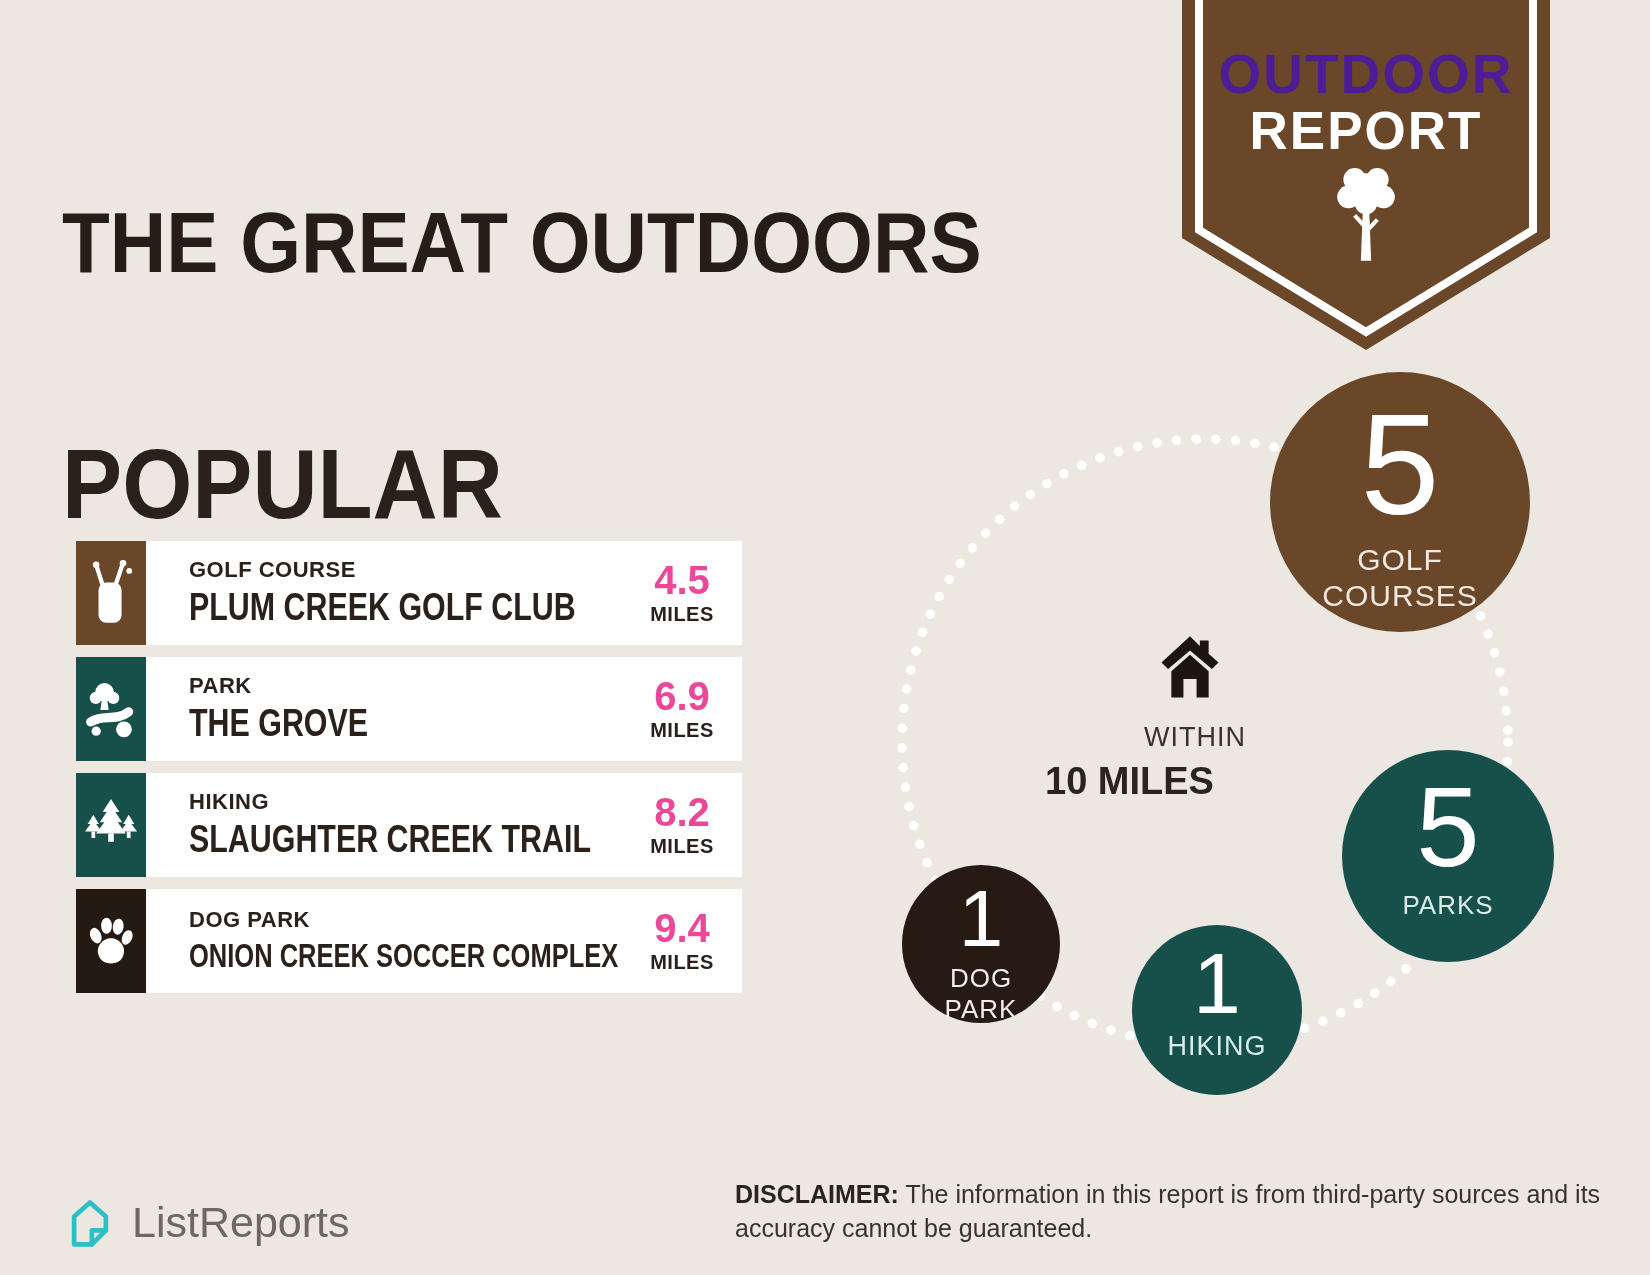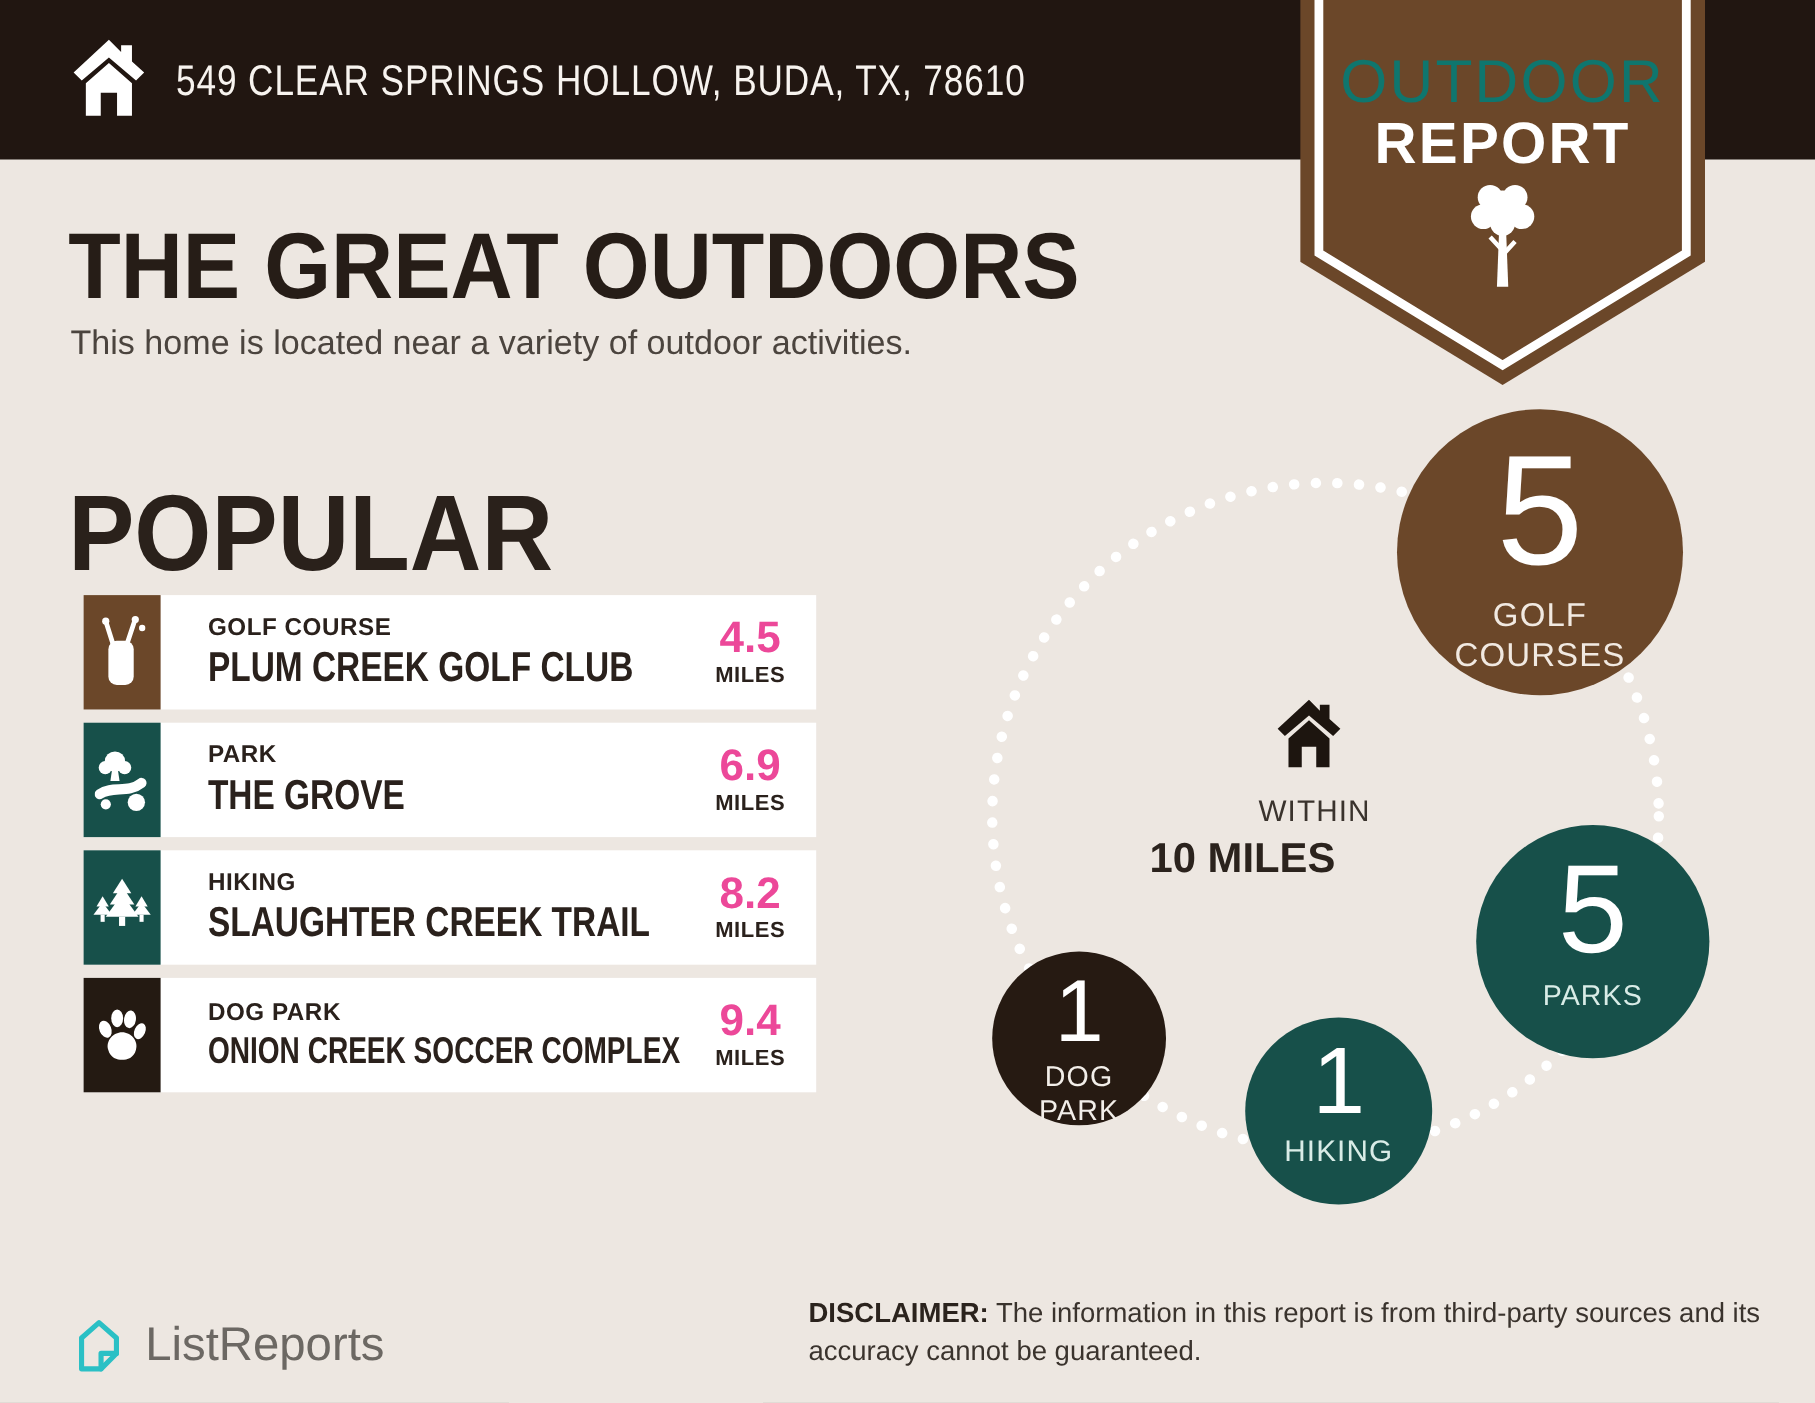--- a/index.html
+++ b/index.html
@@ -13,21 +13,21 @@
   .topbar-home { position:absolute; left:62px; top:33px; width:74px; height:78px; }
   .addr {
     position:absolute; left:160px; top:0; height:145px; line-height:147px;
     color:#F7F3EF; font-size:39px; letter-spacing:1px; white-space:nowrap;
     transform:scaleX(0.82); transform-origin:left center;
   }
   
   .banner { position:absolute; left:1182px; top:0; width:368px; height:352px; z-index:6; }
   .banner .shape { position:absolute; left:0; top:0; }
   .banner-l1 { position:absolute; top:42px; left:0; width:100%; text-align:center;
-    color:#0f766e; font-size:55px; font-weight:400; letter-spacing:2px; }
+    color:#4c1d95; font-size:55px; font-weight:700; letter-spacing:2px; }
   .banner-l2 { position:absolute; top:100px; left:0; width:100%; text-align:center;
     color:#FFFFFF; font-size:53px; font-weight:700; letter-spacing:2px; }
   .banner-tree { position:absolute; left:50%; top:163px; transform:translateX(-50%); }
   
   .title { position:absolute; left:62px; top:194px; font-size:85px; font-weight:700;
     color:#261D17; white-space:nowrap; transform:scaleX(0.92); transform-origin:left top; }
   .subtitle { position:absolute; left:64px; top:294px; font-size:31px; color:#4B443E; }
   
   .popular-h { position:absolute; left:62px; top:428px; font-size:98px; font-weight:700;
     color:#2A211B; transform:scaleX(0.92); transform-origin:left top; }
@@ -73,27 +73,20 @@
   .brand-name { font-size:43px; color:#6C6863; }
   .disclaimer { position:absolute; left:735px; top:1178px; width:900px;
     font-size:25px; color:#3A332D; line-height:1.34; }
   .disclaimer b { color:#2B231D; }
 </style>
 </head>
 <body>
 
 <div class="page">
 
-  <div class="topbar">
-    <svg class="topbar-home" viewBox="0 0 60 62">
-      <path fill="#FFFFFF" d="M30 2 L4 26 L10 32 L30 15 L50 32 L56 26 L47 18 L47 6 L39 6 L39 11 Z"></path>
-      <path fill="#FFFFFF" d="M13 34 L30 19 L47 34 L47 58 L36 58 L36 41 L24 41 L24 58 L13 58 Z"></path>
-    </svg>
-    <div class="addr">549 CLEAR SPRINGS HOLLOW, BUDA, TX, 78610</div>
-  </div>
 
   <div class="banner">
     <svg class="shape" width="368" height="352" viewBox="0 0 368 352">
       <polygon points="0,0 368,0 368,238 184,350 0,238" fill="#6B4729"></polygon>
       <path d="M17 0 L17 230 L184 332 L351 230 L351 0" fill="none" stroke="#FFFFFF" stroke-width="8"></path>
     </svg>
     <div class="banner-l1">OUTDOOR</div>
     <div class="banner-l2">REPORT</div>
     <svg class="banner-tree" width="72" height="110" viewBox="0 0 70 105">
       <g fill="#FFFFFF">
@@ -103,21 +96,20 @@
         <circle cx="24" cy="15" r="11"></circle>
           <circle cx="46" cy="15" r="11"></circle>
           <circle cx="35" cy="38" r="11"></circle>
         <path d="M32 42 L38 42 L40 94 L30 94 Z"></path>
       </g>
       <path d="M35 62 L24 50 M35 66 L46 54" stroke="#FFFFFF" stroke-width="4" fill="none"></path>
     </svg>
   </div>
 
   <div class="title">THE GREAT OUTDOORS</div>
-  <div class="subtitle">This home is located near a variety of outdoor activities.</div>
 
   <div class="popular-h">POPULAR</div>
   <div class="rows">
 
     <div class="row">
       <div class="tile t-brown">
         <svg width="48" height="68" viewBox="0 0 50 70">
           <path d="M16 26 L10 7 M30 26 L37 5" stroke="#FFFFFF" stroke-width="4.5" stroke-linecap="round" fill="none"></path>
           <g fill="#FFFFFF">
               <circle cx="9.5" cy="5.5" r="3.4"></circle>

